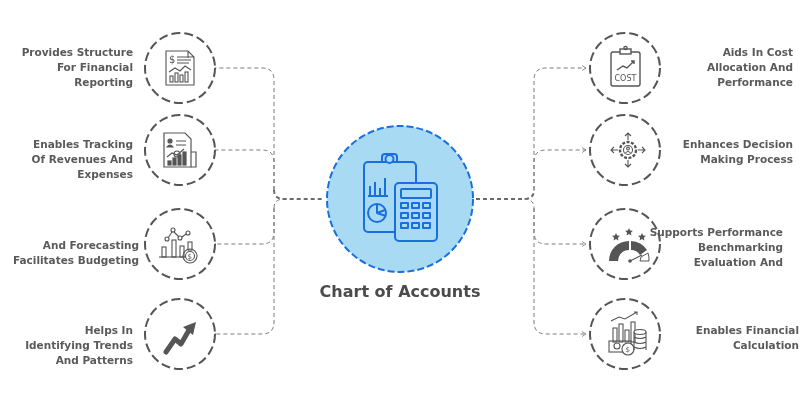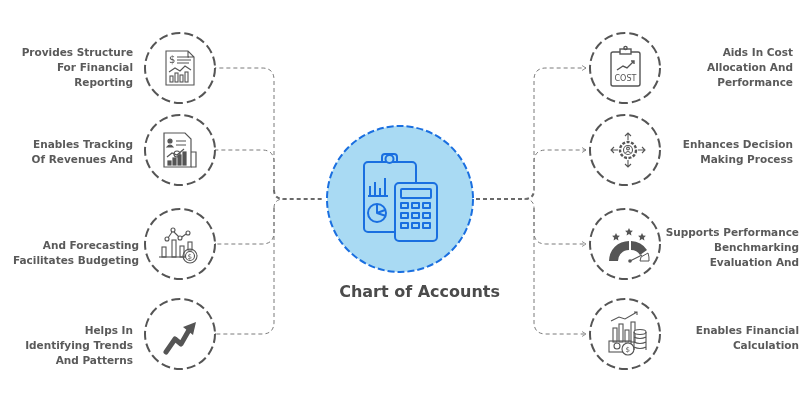--- a/index.html
+++ b/index.html
@@ -2,21 +2,21 @@
 <html><head>
 <meta charset="utf-8">
 <style>
   html, body { margin:0; padding:0; background:#ffffff; }
   body { width:800px; height:400px; position:relative; overflow:hidden;
          font-family:"DejaVu Sans","Liberation Sans",sans-serif; }
   #canvas { position:absolute; left:0; top:0; width:800px; height:400px; }
   .label { position:absolute; color:#5a5a5a; font-weight:bold; font-size:10.5px;
            line-height:15px; text-align:right; white-space:nowrap; }
   .label span { display:block; }
-  .title { position:absolute; left:300px; top:282px; width:200px; text-align:right;
+  .title { position:absolute; left:300px; top:282px; width:200px; text-align:center;
            color:#4b4b4b; font-weight:bold; font-size:16px; font-family:"DejaVu Sans","Liberation Sans",sans-serif; }
 </style>
 </head>
 <body>
 
 <svg id="canvas" viewBox="0 0 800 400">
   <defs>
     <marker id="arrowL" markerWidth="6" markerHeight="6" refX="1" refY="3" orient="auto">
       <path d="M5,0.5 L1,3 L5,5.5" fill="none" stroke="#7a7a7a" stroke-width="0.8"></path>
     </marker>
@@ -177,41 +177,42 @@
 </svg>
 
 <div class="label" style="left:8px; top:45px; width:125px;">
   <span>Provides Structure</span>
   <span>For Financial</span>
   <span>Reporting</span>
 </div>
 <div class="label" style="left:8px; top:137px; width:125px;">
   <span>Enables Tracking</span>
   <span>Of Revenues And</span>
+  <span>Expenses</span>
 </div>
 <div class="label" style="left:4px; top:238px; width:135px;">
   <span>And Forecasting</span>
   <span>Facilitates Budgeting</span>
 </div>
 <div class="label" style="left:8px; top:323px; width:125px;">
   <span>Helps In</span>
   <span>Identifying Trends</span>
   <span>And Patterns</span>
 </div>
 
 <div class="label" style="left:668px; top:45px; width:125px;">
   <span>Aids In Cost</span>
   <span>Allocation And</span>
   <span>Performance</span>
 </div>
 <div class="label" style="left:668px; top:137px; width:125px;">
   <span>Enhances Decision</span>
   <span>Making Process</span>
 </div>
-<div class="label" style="left:664px; top:225px; width:135px;">
+<div class="label" style="left:648px; top:225px; width:135px;">
   <span>Supports Performance</span>
   <span>Benchmarking</span>
   <span>Evaluation And</span>
 </div>
 <div class="label" style="left:664px; top:323px; width:135px;">
   <span>Enables Financial</span>
   <span>Calculation</span>
 </div>
 
 <div class="title">Chart of Accounts</div>

